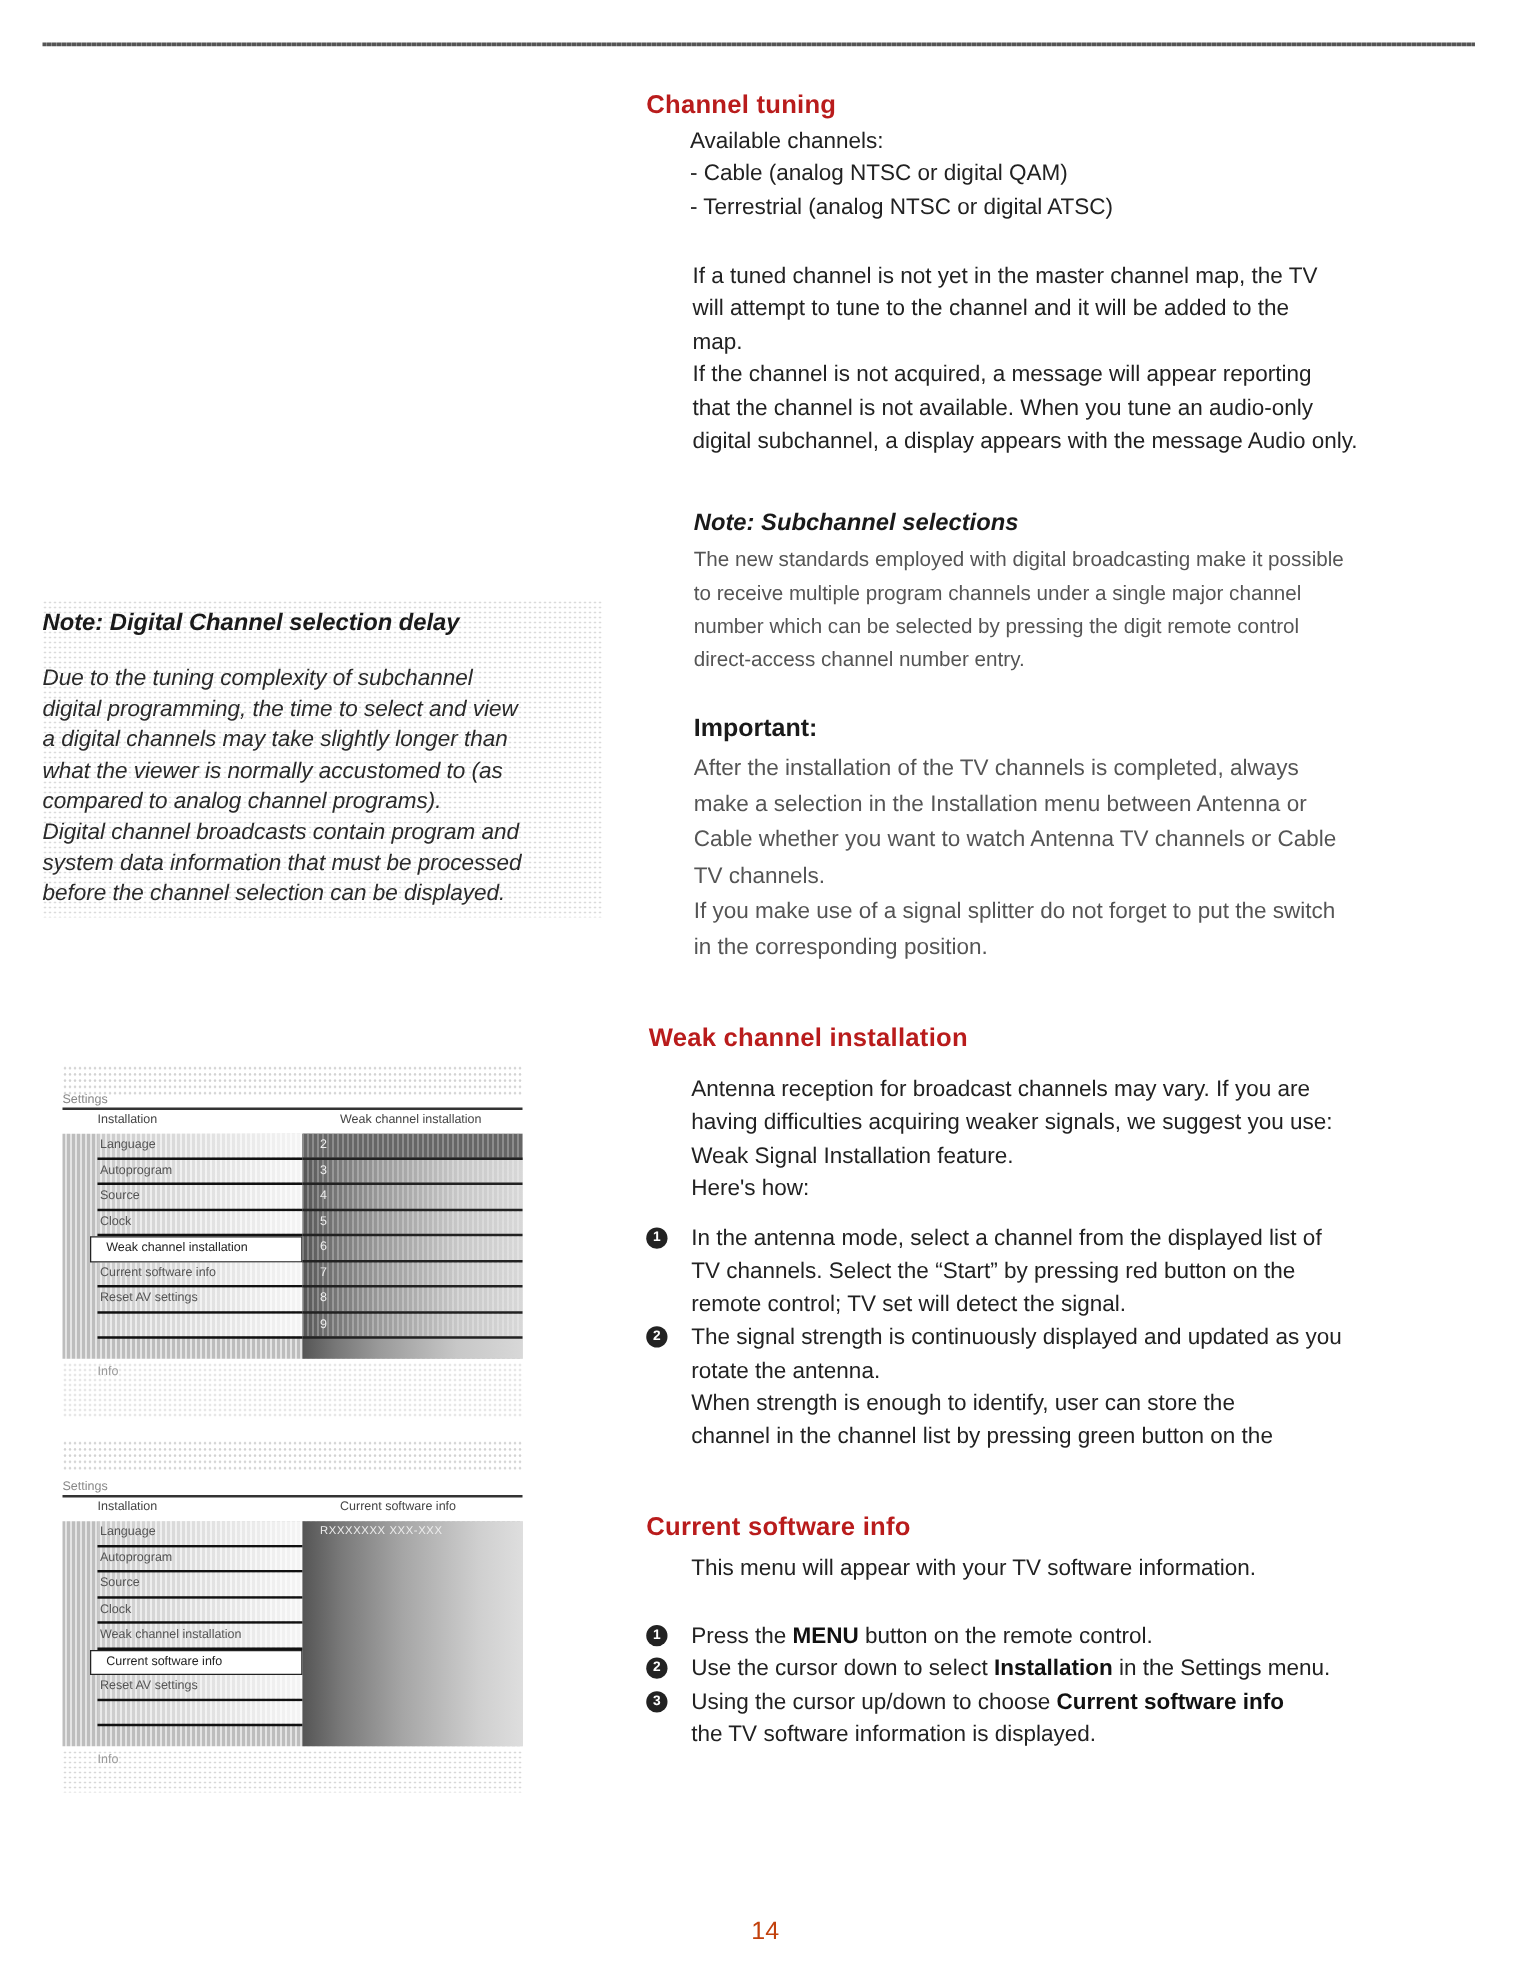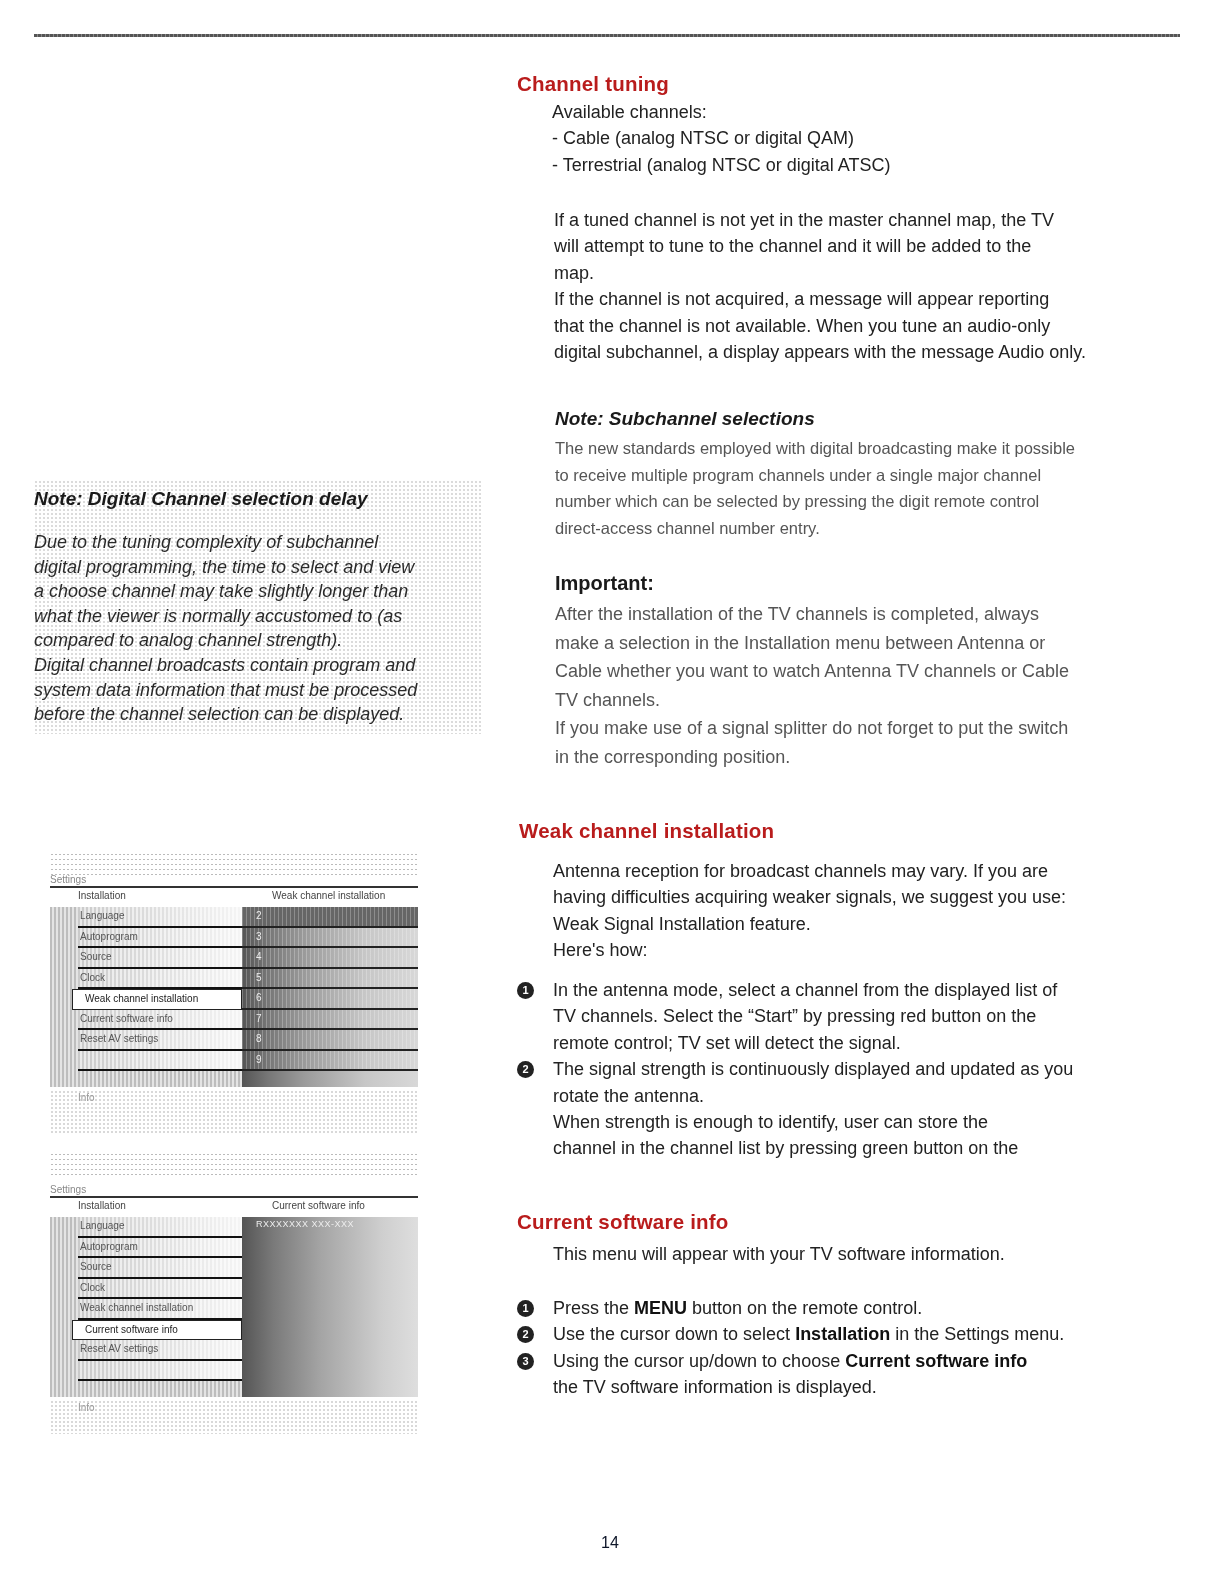--- a/index.html
+++ b/index.html
@@ -81,21 +81,21 @@
       position: absolute; left: 14px; top: 2px; font-size: 9px; color: #eee; letter-spacing: 0.5px;
     }
 
     .num-bullet {
       display: inline-block; width: 17px; height: 17px; border-radius: 50%;
       background: #222; color: #fff; font-size: 11px; font-weight: bold;
       text-align: center; line-height: 17px; position: absolute; left: 0;
     }
     .step { position: relative; padding-left: 36px; }
     b { font-weight: bold; color: #111; }
-    .page-number { left: 601px; top: 1534px; font-size: 16px; color: #0f172a; }
+    .page-number { left: 601px; top: 1534px; font-size: 20px; color: #c2410c; }
   </style>
 </head>
 <body>
 
 <div class="top-rule"></div>
 
 <section>
   <h2 class="abs" style="left:517px; top:72px;">Channel tuning</h2>
   <div class="abs body-text" style="left:552px; top:99px;">
     <span class="line">Available channels:</span>
@@ -133,23 +133,23 @@
     <span class="line">in the corresponding position.</span>
   </div>
 </section>
 
 <aside class="abs side-note">
   <div class="content" style="padding-left:0;">
     <span class="note-title" style="position:absolute; left:0; top:6px;">Note: Digital Channel selection delay</span>
     <div style="position:absolute; left:0; top:34px;margin-top:16px;">
       <span class="line">Due to the tuning complexity of subchannel</span>
       <span class="line">digital programming, the time to select and view</span>
-      <span class="line">a choose channel may take slightly longer than</span>
+      <span class="line">a digital channels may take slightly longer than</span>
       <span class="line">what the viewer is normally accustomed to (as</span>
-      <span class="line">compared to analog channel strength).</span>
+      <span class="line">compared to analog channel programs).</span>
       <span class="line">Digital channel broadcasts contain program and</span>
       <span class="line">system data information that must be processed</span>
       <span class="line">before the channel selection can be displayed.</span>
     </div>
   </div>
 </aside>
 
 <figure class="tv" style="top:852px; margin:0;">
   <div class="top-dots"></div>
   <div class="settings-label">Settings</div>

